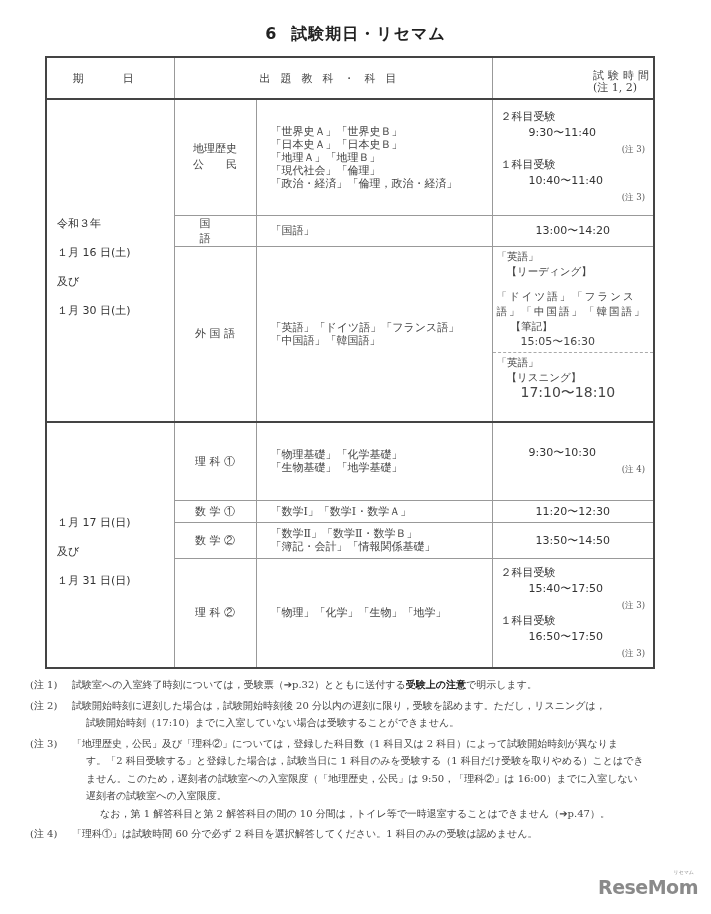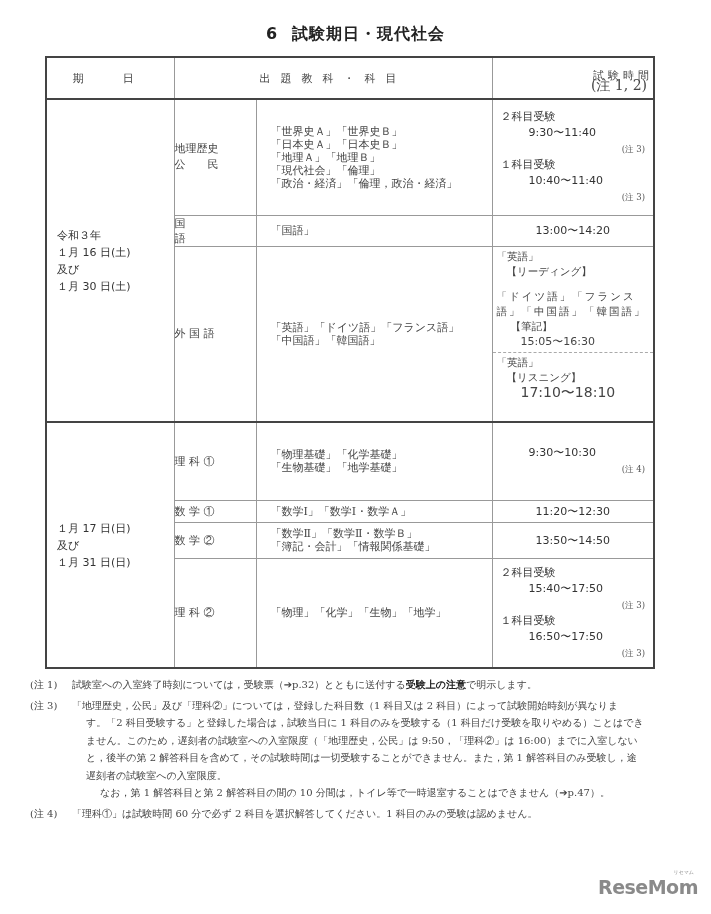--- a/index.html
+++ b/index.html
@@ -7,26 +7,26 @@
          font-family:"DejaVu Serif", serif; color:#333; }
   .title { position:absolute; top:24px; left:0; width:711px; text-align:center;
            font-family:"DejaVu Sans", sans-serif; font-weight:bold; font-size:16px; color:#222; letter-spacing:1px; }
   .title .num { margin-right:14px; }
   table.sched { position:absolute; left:45px; top:56px; width:608px; border-collapse:collapse;
                 border:2px solid #444; table-layout:fixed; }
   table.sched td, table.sched th { border:1px solid #999; padding:0; vertical-align:middle; font-size:11px; }
   table.sched th { font-weight:normal; height:40px; border-bottom:2px solid #444; color:#444; }
   th.h-time { position:relative; }
   th.h-time .t { display:block; text-align:right; letter-spacing:4px; font-size:11px; margin-top:-6px; }
-  th.h-time .n { position:absolute; right:6px; bottom:3px; font-size:14px; }
+  th.h-time .n { position:absolute; right:16px; bottom:3px; font-size:11px; }
   .spaced { letter-spacing:14px; }
   .spaced2 { letter-spacing:10px; }
   td.date { font-family:"DejaVu Sans", sans-serif; font-size:11px; line-height:17px; padding-left:10px !important; color:#333; }
-  td.date div { white-space:nowrap; }
-  td.subj { text-align:left; color:#444; border-right:1px dashed #bbb !important; }
+  td.date div { white-space:nowrap;margin-top:12px; }
+  td.subj { text-align:center; color:#444; border-right:1px dashed #bbb !important; }
   td.items { padding-left:14px !important; line-height:13px; font-size:10.5px; color:#444; }
   td.time { font-family:"DejaVu Sans", sans-serif; font-size:11px; color:#333;margin-top:8px; }
   .tc { text-align:center; }
   .lbl { font-family:"DejaVu Serif", serif; padding-left:8px; font-size:11px; line-height:16px; }
   .tm { padding-left:36px; line-height:16px; }
   .nt { text-align:right; padding-right:8px; font-size:8.5px; font-family:"DejaVu Serif", serif; line-height:16px; color:#555; }
   .sub-dashed { border-top:1px dashed #aaa; }
   .fl { font-family:"DejaVu Serif", serif; font-size:10.5px; line-height:15px; padding-left:4px; color:#444; }
   .side-tab { position:absolute; left:671px; top:101px; width:40px; height:72px; background:#fca5a5;margin-left:48px; }
   .side-tab .kanji { position:absolute; left:5px; top:6px; font-family:"DejaVu Sans", sans-serif; font-weight:bold; font-size:11px; line-height:15px; color:#333; width:11px; }
@@ -37,21 +37,21 @@
   .note .v { flex:1; }
   .note .cont { padding-left:14px; }
   .bold { font-weight:bold; color:#222; font-family:Liberation Serif, serif; }
   .indent { padding-left:28px; }
   .logo { position:absolute; left:598px; top:876px; font-family:"DejaVu Sans", sans-serif; font-weight:bold; font-size:19px; color:#8a8a8a; letter-spacing:-0.5px; }
   .logo .kana { position:absolute; right:4px; top:-7px; font-size:5px; font-weight:normal; letter-spacing:0; }
 </style>
 </head>
 <body>
 
-<div class="title"><span class="num">6</span><span>試験期日・現代社会</span></div>
+<div class="title"><span class="num">6</span><span>試験期日・リセマム</span></div>
 
 <div class="side-tab">
   <span class="kanji">試験概要</span>
   <span class="a">A</span>
 </div>
 
 <table class="sched">
   <colgroup>
       <col style="width:128px">
       <col style="width:82px">
@@ -166,26 +166,32 @@
   </tr>
 </tbody>
   </table>
 
 <div class="notes">
   <div class="note">
     <span class="k">(注 1)</span>
     <span class="v"><span>試験室への入室終了時刻については，受験票（➔p.32）とともに送付する</span><span class="bold">受験上の注意</span><span>で明示します。</span></span>
   </div>
   <div class="note" style="margin-top:3px">
+    <span class="k">(注 2)</span>
+    <span class="v">
+      <div>試験開始時刻に遅刻した場合は，試験開始時刻後 20 分以内の遅刻に限り，受験を認めます。ただし，リスニングは，</div>
+      <div class="cont">試験開始時刻（17:10）までに入室していない場合は受験することができません。</div>
+    </span>
+  </div>
+  <div class="note" style="margin-top:3px">
     <span class="k">(注 3)</span>
     <span class="v">
       <div>「地理歴史，公民」及び「理科②」については，登録した科目数（1 科目又は 2 科目）によって試験開始時刻が異なりま</div>
       <div class="cont">す。「2 科目受験する」と登録した場合は，試験当日に 1 科目のみを受験する（1 科目だけ受験を取りやめる）ことはでき</div>
       <div class="cont">ません。このため，遅刻者の試験室への入室限度（「地理歴史，公民」は 9:50，「理科②」は 16:00）までに入室しない</div>
-      <div class="cont">と，後半の第 2 解答科目を含めて，その試験時間は一切受験することができません。また，第 1 解答科目のみ受験し，途</div>
       <div class="cont">遅刻者の試験室への入室限度。</div>
       <div class="indent">なお，第 1 解答科目と第 2 解答科目の間の 10 分間は，トイレ等で一時退室することはできません（➔p.47）。</div>
     </span>
   </div>
   <div class="note" style="margin-top:3px">
     <span class="k">(注 4)</span>
     <span class="v">「理科①」は試験時間 60 分で必ず 2 科目を選択解答してください。1 科目のみの受験は認めません。</span>
   </div>
 </div>
 

